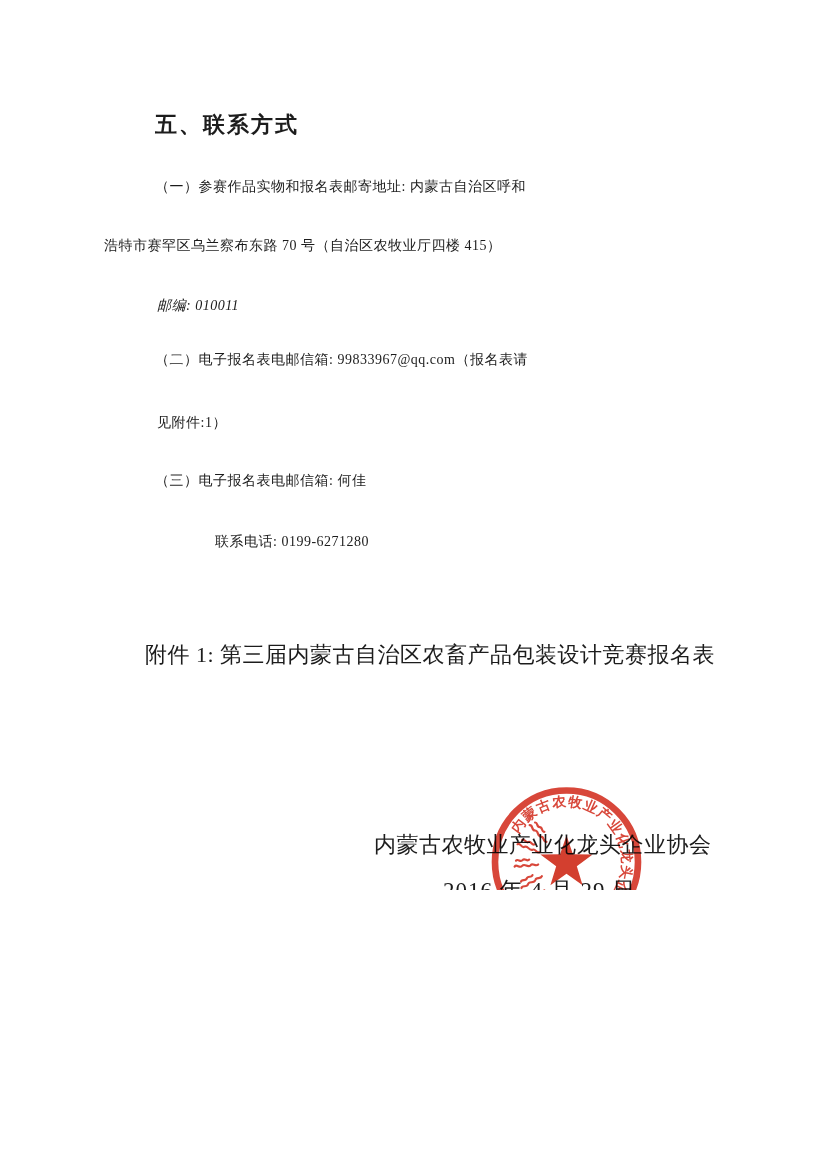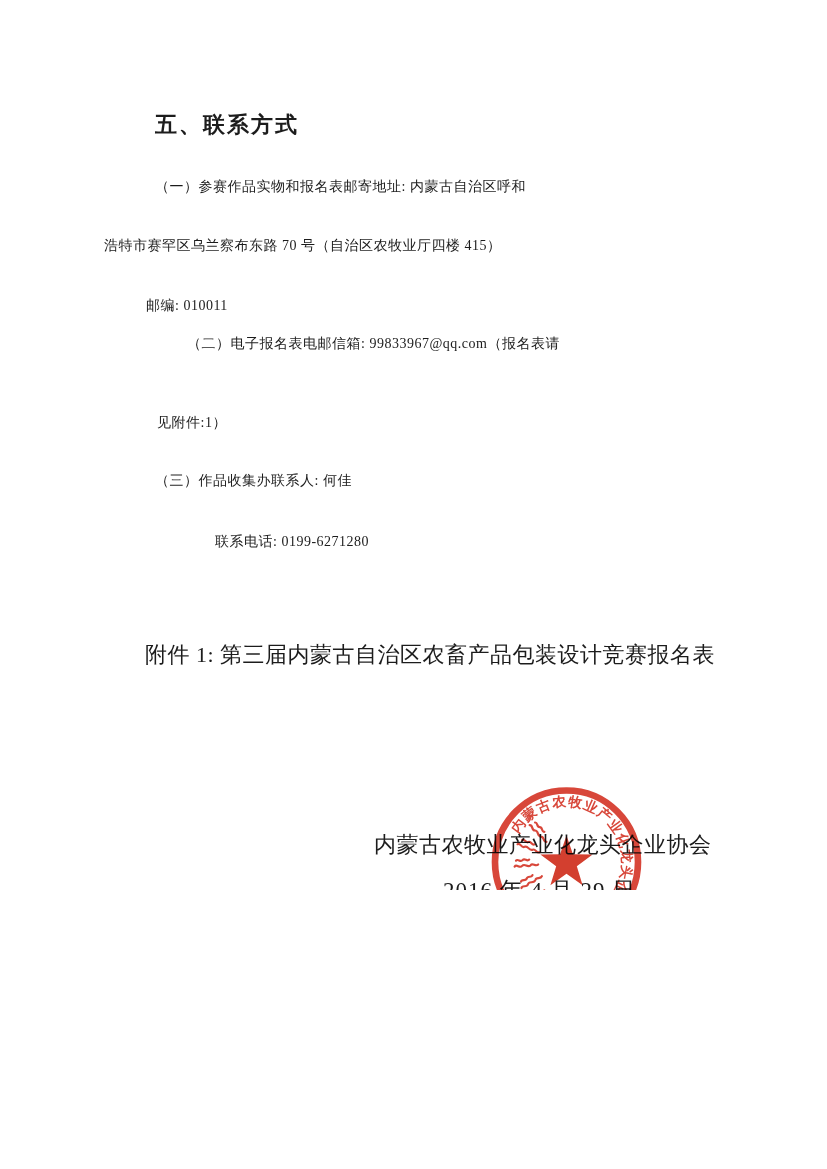--- a/index.html
+++ b/index.html
@@ -27,22 +27,22 @@
     position: absolute;
     left: 155px;
     top: 110px;
     font-size: 22px;
     font-weight: bold;
     letter-spacing: 2px;
     white-space: pre;
   }
   .l0 { left: 155px; top: 179px; }
   .l1 { left: 104px; top: 238px; }
-  .l2 { left: 146px; top: 298px; }
-  .l3 { left: 155px; top: 336px; margin-left: 32px; }
+  .l2 { left: 157px; top: 298px; font-style: italic; }
+  .l3 { left: 155px; top: 352px; }
   .l4 { left: 157px; top: 415px; text-align: center; }
   .l5 { left: 155px; top: 473px; }
   .l6 { left: 215px; top: 534px; }
   .att {
     position: absolute;
     left: 145px;
     font-size: 22px;
     letter-spacing: 0.5px;
     white-space: pre;
   }
@@ -90,21 +90,21 @@
 
 <div class="page">
 
   <div class="heading">五、联系方式</div>
 
   <div class="doc-line l0">（一）参赛作品实物和报名表邮寄地址: 内蒙古自治区呼和</div>
   <div class="doc-line l1">浩特市赛罕区乌兰察布东路 70 号（自治区农牧业厅四楼 415）</div>
   <div class="doc-line l2">邮编: 010011</div>
   <div class="doc-line l3">（二）电子报名表电邮信箱: 99833967@qq.com（报名表请</div>
   <div class="doc-line l4">见附件:1）</div>
-  <div class="doc-line l5">（三）作品收集办联系人: 何佳</div>
+  <div class="doc-line l5">（三）电子报名表电邮信箱: 何佳</div>
   <div class="doc-line l6">联系电话: 0199-6271280</div>
 
   <div class="att att0">附件 1: 第三届内蒙古自治区农畜产品包装设计竞赛报名表</div>
 
   <div class="sig-org">内蒙古农牧业产业化龙头企业协会</div>
   <div class="sig-date">2016 年 4 月 29 日</div>
 
   <div class="seal">
     <svg viewBox="0 0 170 170" width="161" height="162">
 

